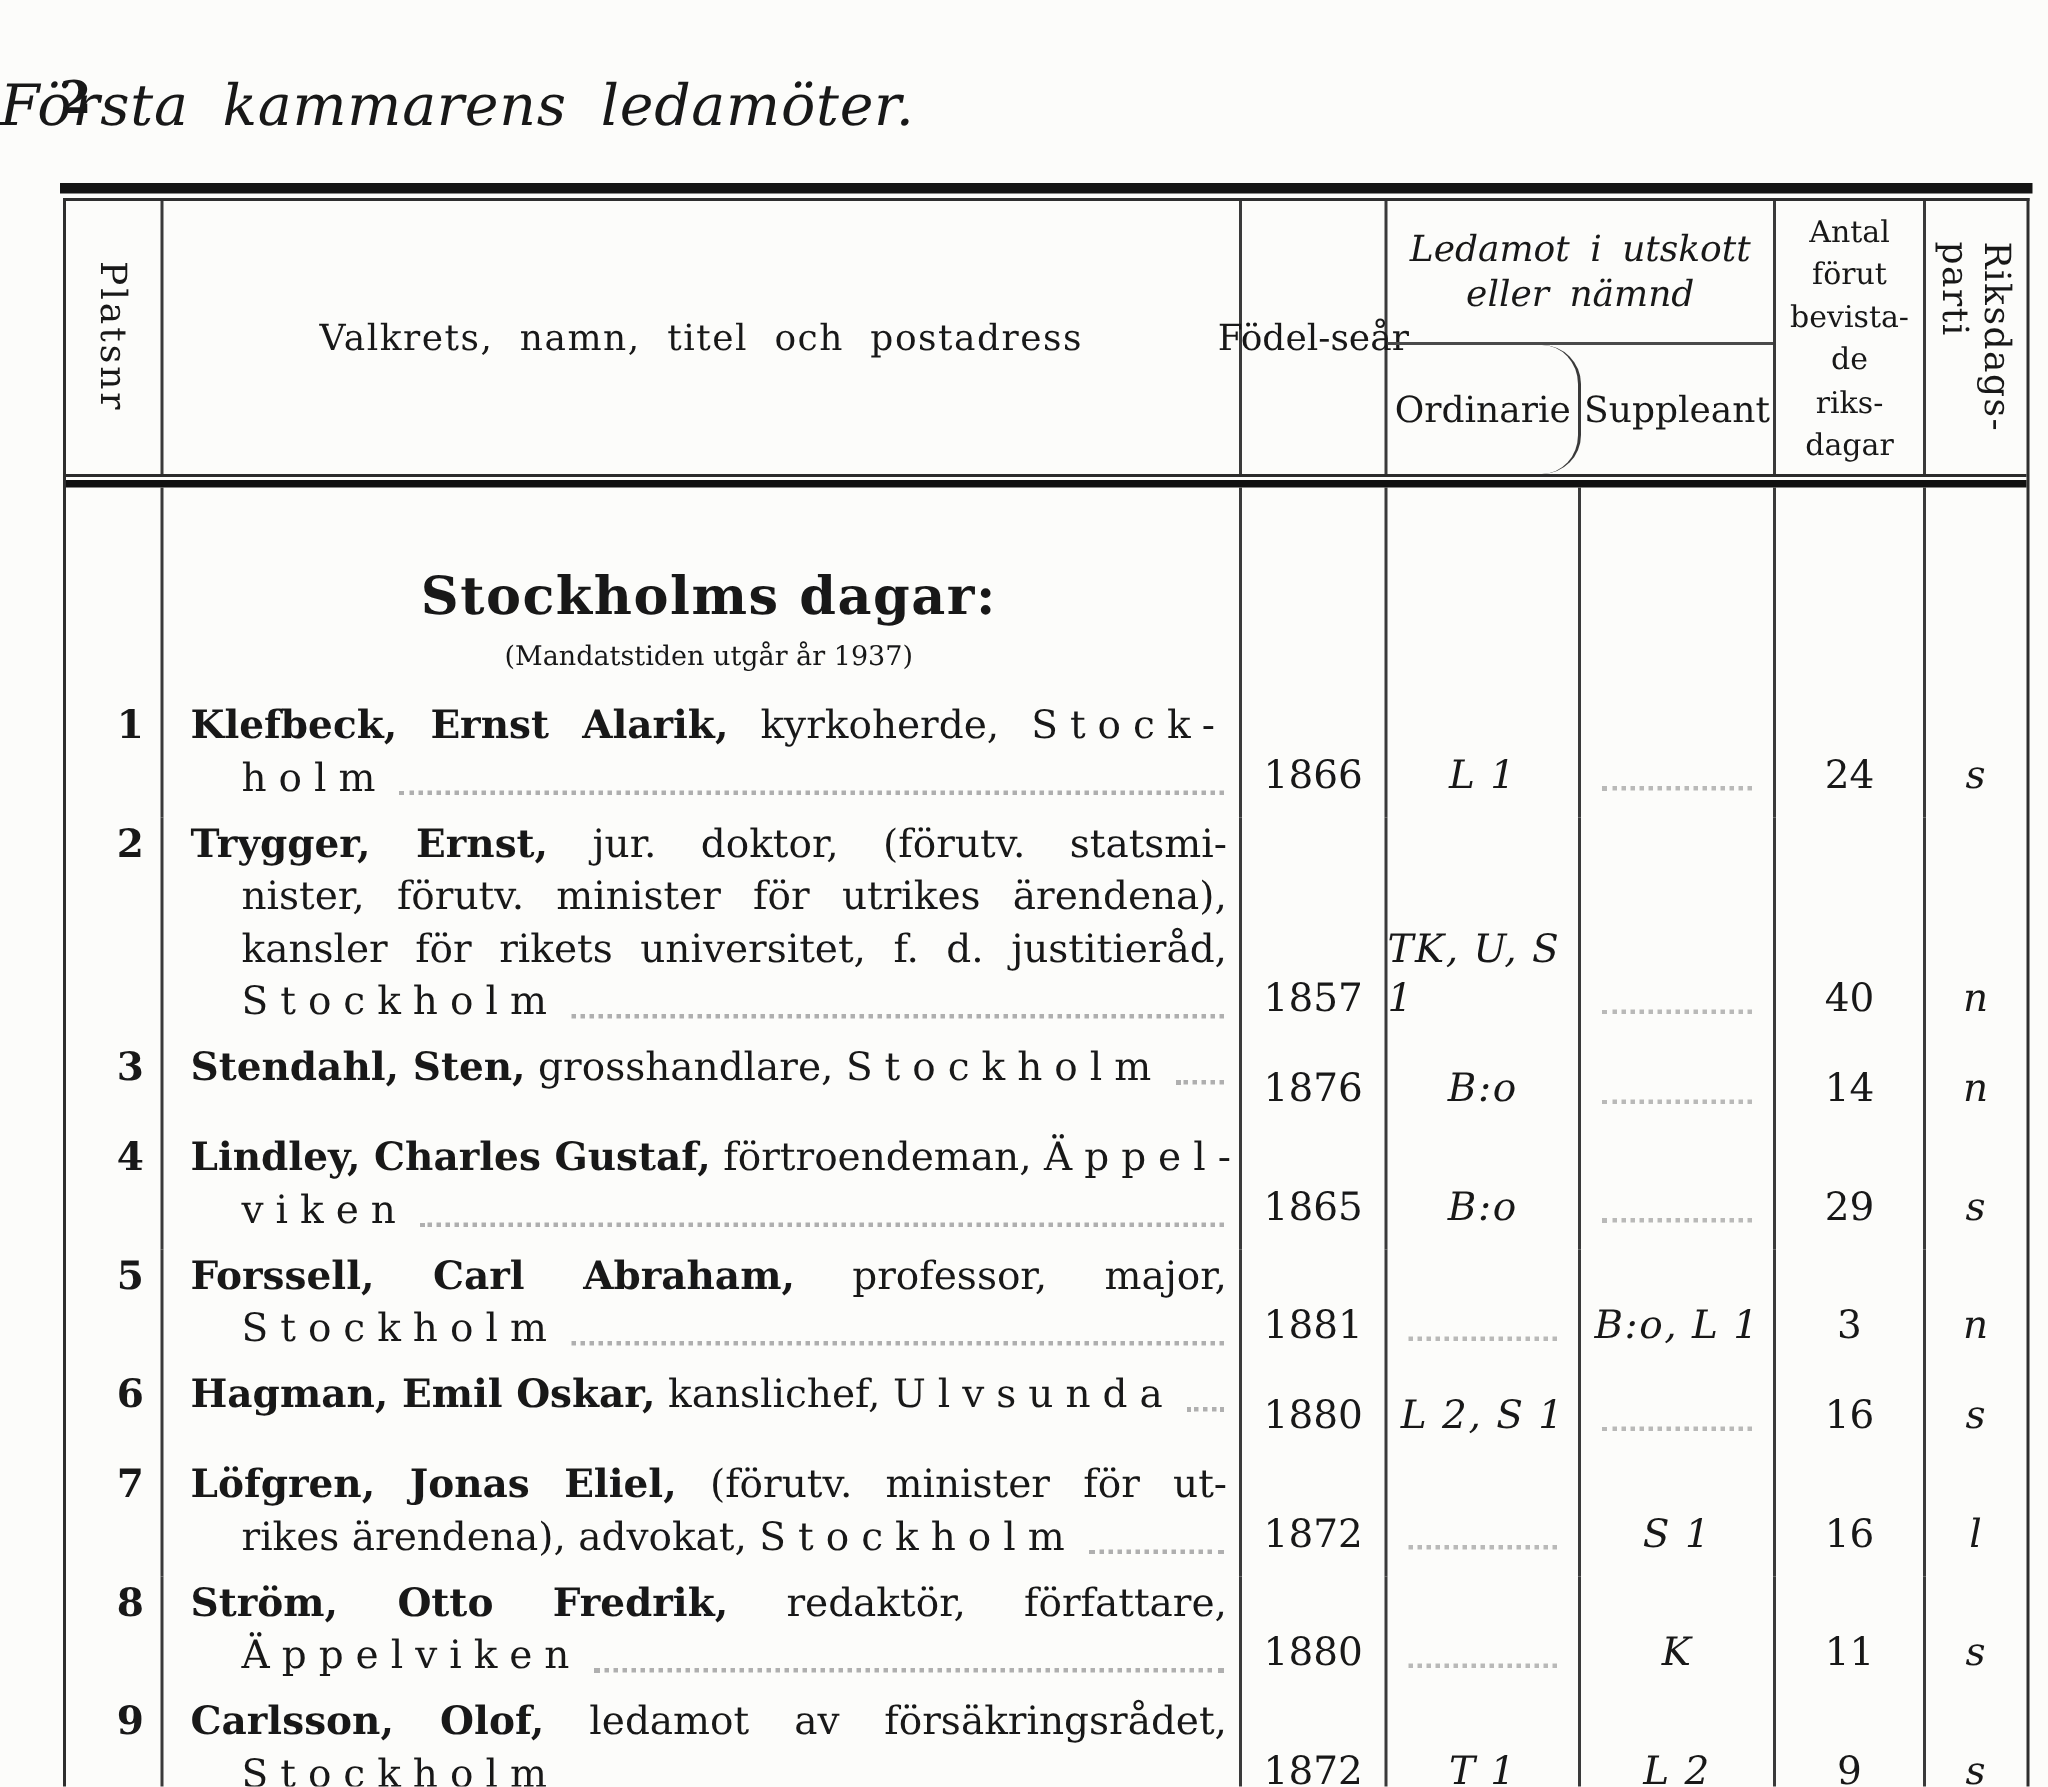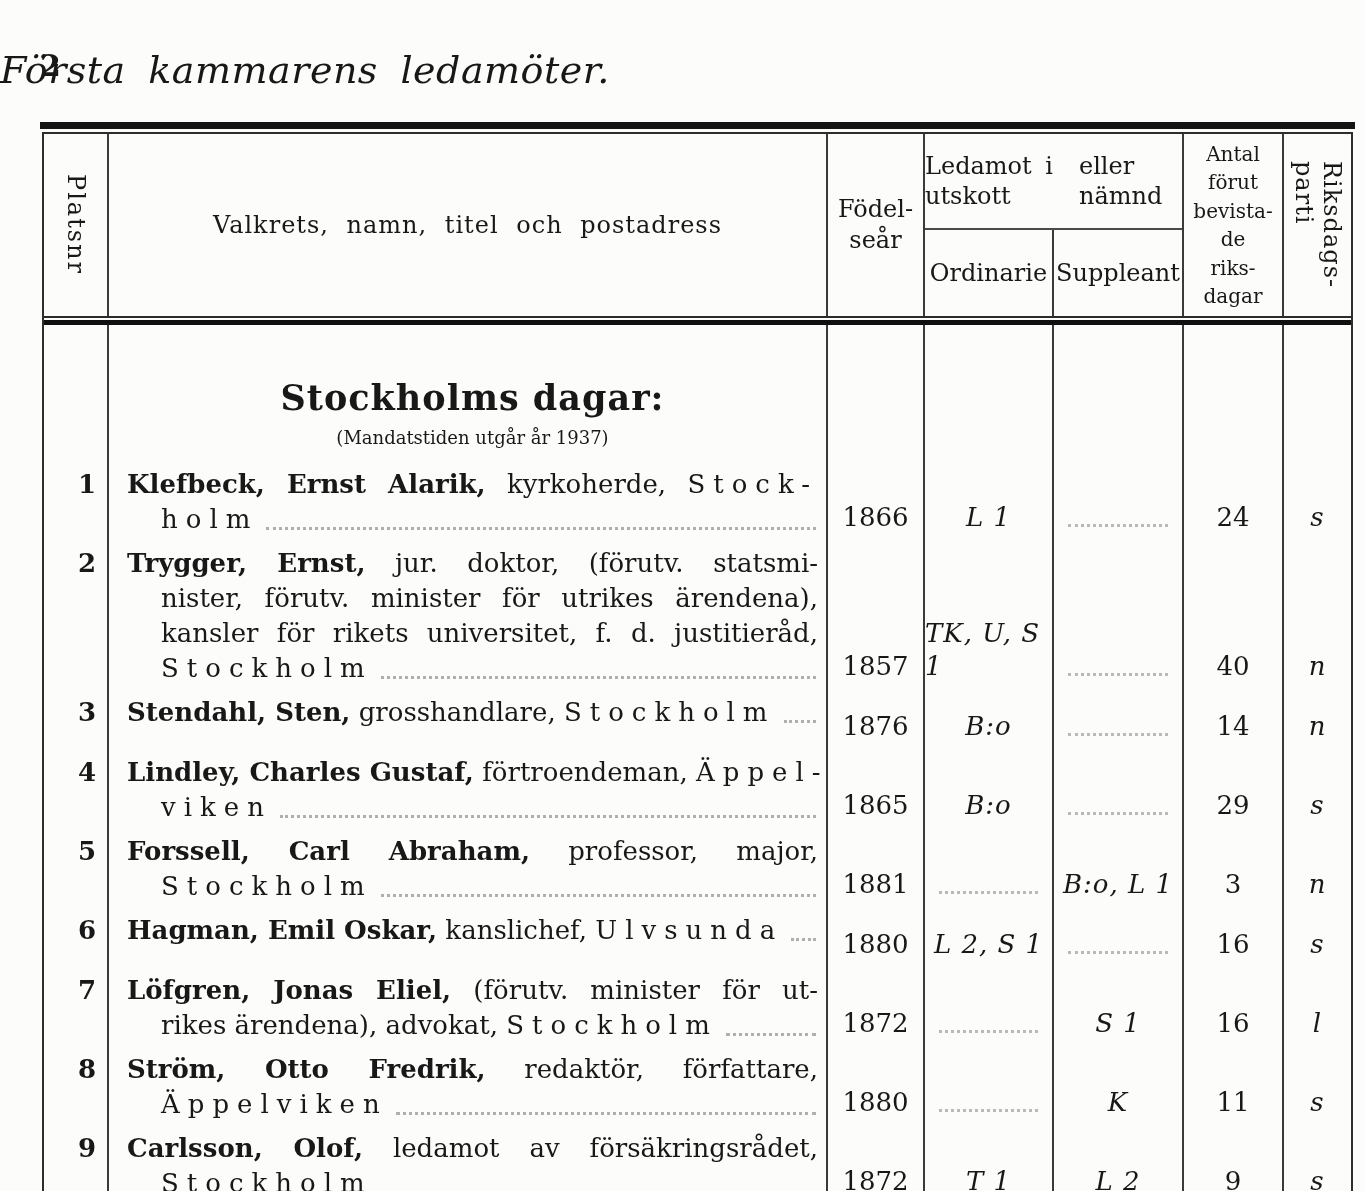--- a/index.html
+++ b/index.html
@@ -26,26 +26,26 @@
   
   .tbl{margin-left:42px;width:1307px;
        border-left:2px solid #2e2e2e;border-right:2px solid #2e2e2e;
        border-top:2px solid #2e2e2e;margin-top:3px;background:#fcfcfa;}
 
   
   .hdr{display:grid;grid-template-columns:65px 719px 97px 259px 100px 67px;height:182px;}
   .hcell{border-right:2px solid #3a3a3a;display:flex;align-items:center;justify-content:center;}
   .h-parti{border-right:none;}
   .h-valkrets{font-size:24px;word-spacing:9px;letter-spacing:1px;text-align:center;}
-  .h-fodelsear{flex-direction:column;font-size:24px;line-height:31px;}
+  .h-fodelsear{flex-direction:row;font-size:24px;line-height:31px;}
   .h-ledamot{flex-direction:column;align-items:stretch;padding:0;}
-  .led-top{height:94px;border-bottom:2px solid #4a4a4a;display:flex;flex-direction:row;
-           align-items:center;justify-content:center;font-size:24px;line-height:30px;word-spacing:6px;}
+  .led-top{height:94px;border-bottom:2px solid #4a4a4a;display:flex;flex-direction:column;
+           align-items:center;justify-content:center;font-size:24px;line-height:30px;word-spacing:6px;font-style:italic;}
   .led-bottom{flex:1;display:grid;grid-template-columns:129px 1fr;}
-  .led-sub{display:flex;align-items:center;justify-content:center;font-size:24px;}
+  .led-sub{display:flex;align-items:center;justify-content:center;font-size:24px;border-radius:26px;}
   .led-sub1{border-right:2px solid #3a3a3a;}
   .h-antal{flex-direction:column;font-size:20px;line-height:28.5px;}
   .vtext{writing-mode:vertical-rl;font-size:24px;letter-spacing:2px;line-height:26px;}
   .vtext.two{line-height:28px;letter-spacing:1px;}
 
   
   .tblbody{display:grid;grid-template-columns:65px 719px 97px 129px 130px 100px 67px;}
   .cell{border-right:2px solid #3a3a3a;}
   .c-parti{border-right:none;}
   .c-nr{font-weight:bold;font-size:26px;line-height:35px;text-align:right;

